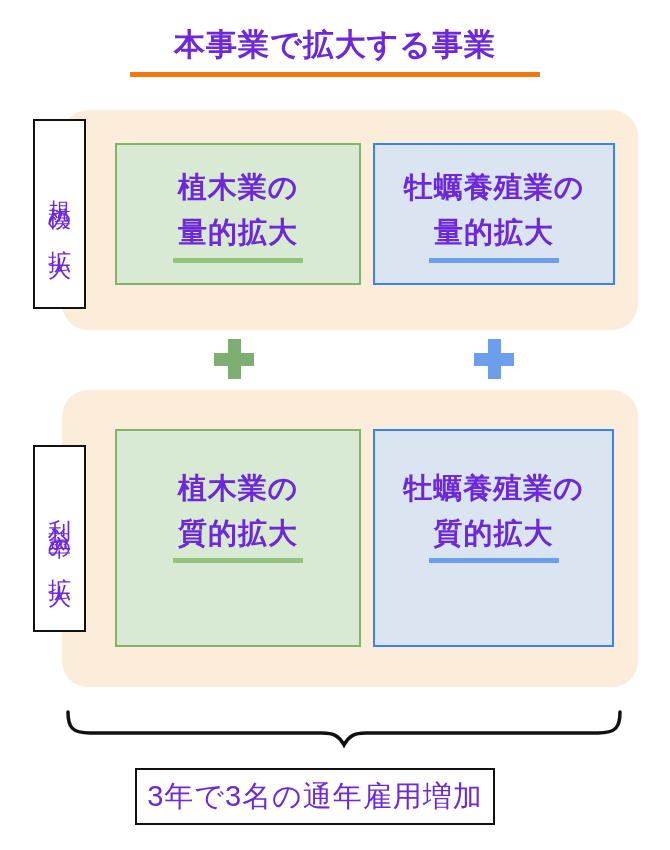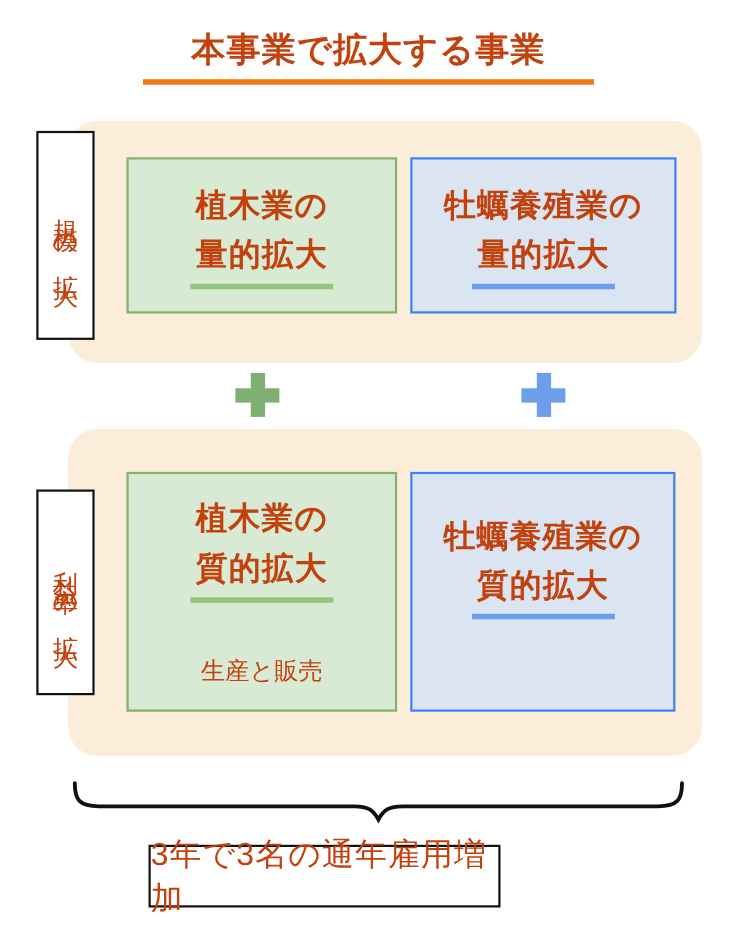--- a/index.html
+++ b/index.html
@@ -1,18 +1,18 @@
 <!DOCTYPE html>
 <html><head>
 <meta charset="utf-8">
 <style>
   html,body{margin:0;padding:0;background:#ffffff;}
   .canvas{
     position:relative;width:670px;height:850px;background:#ffffff;overflow:hidden;
-    font-family:"Liberation Sans","DejaVu Sans",sans-serif;color:#c2410c;
+    font-family:"Liberation Sans","DejaVu Sans",sans-serif;color:#6d28d9;
   }
   
   .title-wrap{position:absolute;left:0;right:0;top:24px;text-align:center;}
   .title-inner{
     display:inline-block;font-size:31px;font-weight:bold;letter-spacing:1px;
     padding:0 44px 6px 44px;border-bottom:5px solid #f0790f;
   }
   
   .band{position:absolute;left:62px;width:576px;background:#fcecda;border-radius:26px;}
   .band.row1{top:110px;height:220px;}
@@ -47,21 +47,21 @@
   .plus.green-plus{left:214px;top:339px;}
   .plus.blue-plus{left:474px;top:339px;}
   .plus .ph{position:absolute;left:0;top:13.5px;width:40px;height:13px;}
   .plus .pv{position:absolute;top:0;left:13.5px;width:13px;height:40px;}
   .plus.green-plus .ph,.plus.green-plus .pv{background:#7fae73;}
   .plus.blue-plus .ph,.plus.blue-plus .pv{background:#6d9eeb;}
   
   .brace-svg{position:absolute;left:60px;top:705px;}
   
   .footer-box{
-    position:absolute;left:135px;top:768px;width:320px;height:57px;
+    position:absolute;left:135px;top:768px;width:360px;height:57px;
     background:#ffffff;border:2.5px solid #111111;box-sizing:border-box;
     display:flex;align-items:center;justify-content:center;
     font-size:29px;letter-spacing:1px;
   }
 </style>
 </head>
 <body>
 
 <div class="canvas">
 
@@ -98,21 +98,20 @@
     <span class="pv"></span>
   </div>
 
   <div class="card green r2g">
     <div class="heading">
       <span>植木業の</span><br>
       <span class="u-line">質的拡大</span>
     </div>
     <div class="sub">
       <br>
-      <span>生産と販売</span>
     </div>
   </div>
 
   <div class="card blue r2b">
     <div class="heading">
       <span>牡蠣養殖業の</span><br>
       <span class="u-line">質的拡大</span>
     </div>
     <div class="sub">
       <br>

